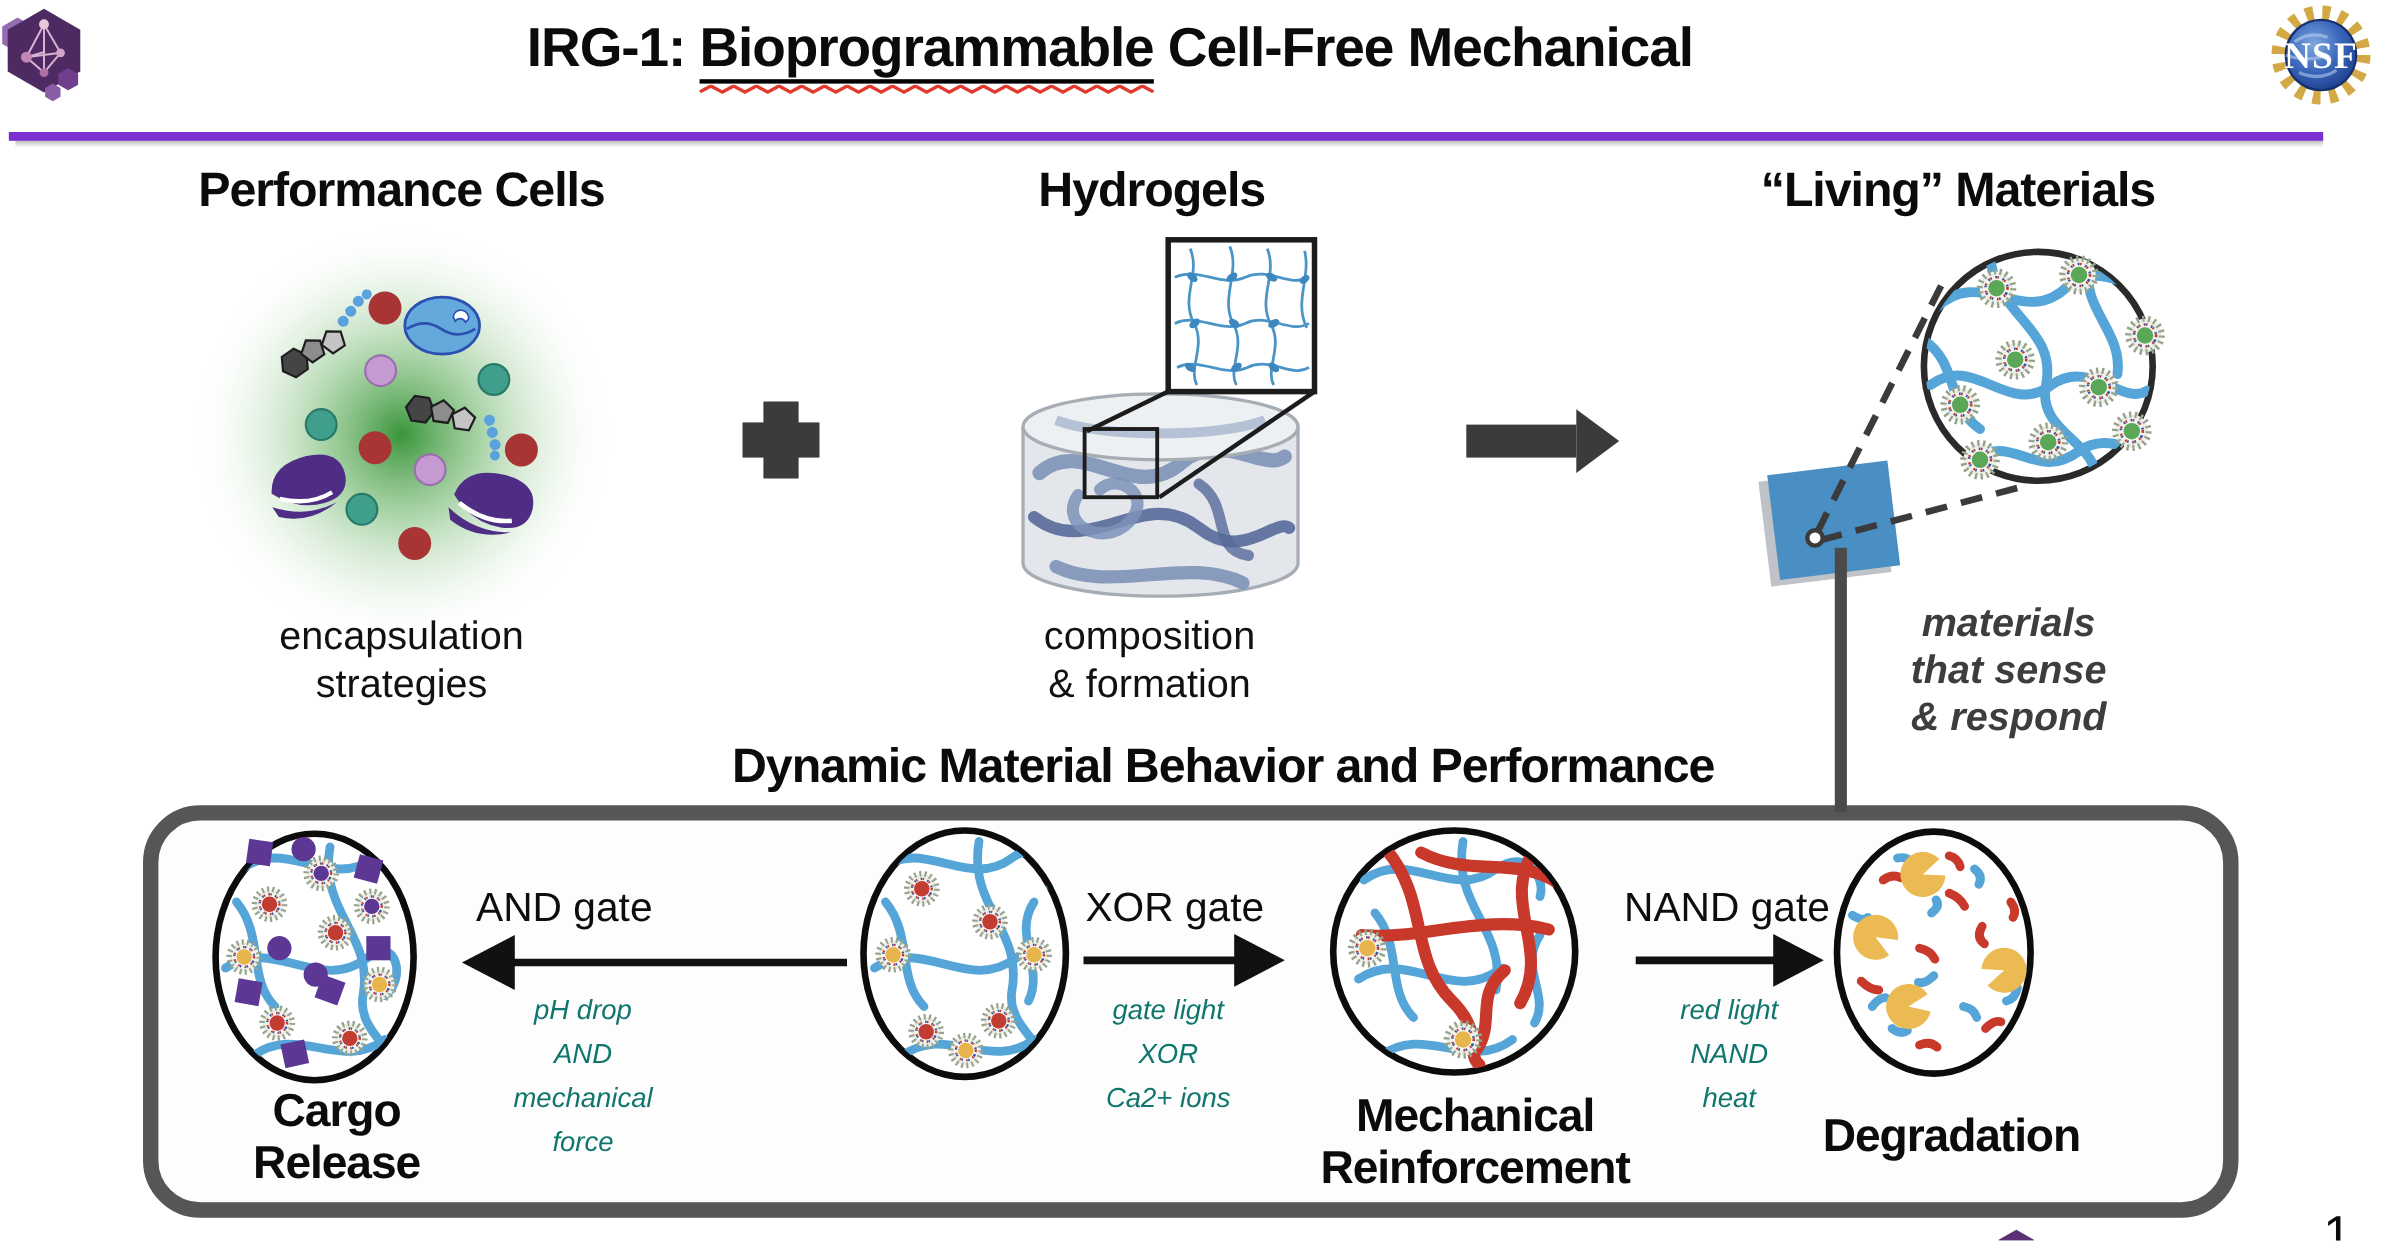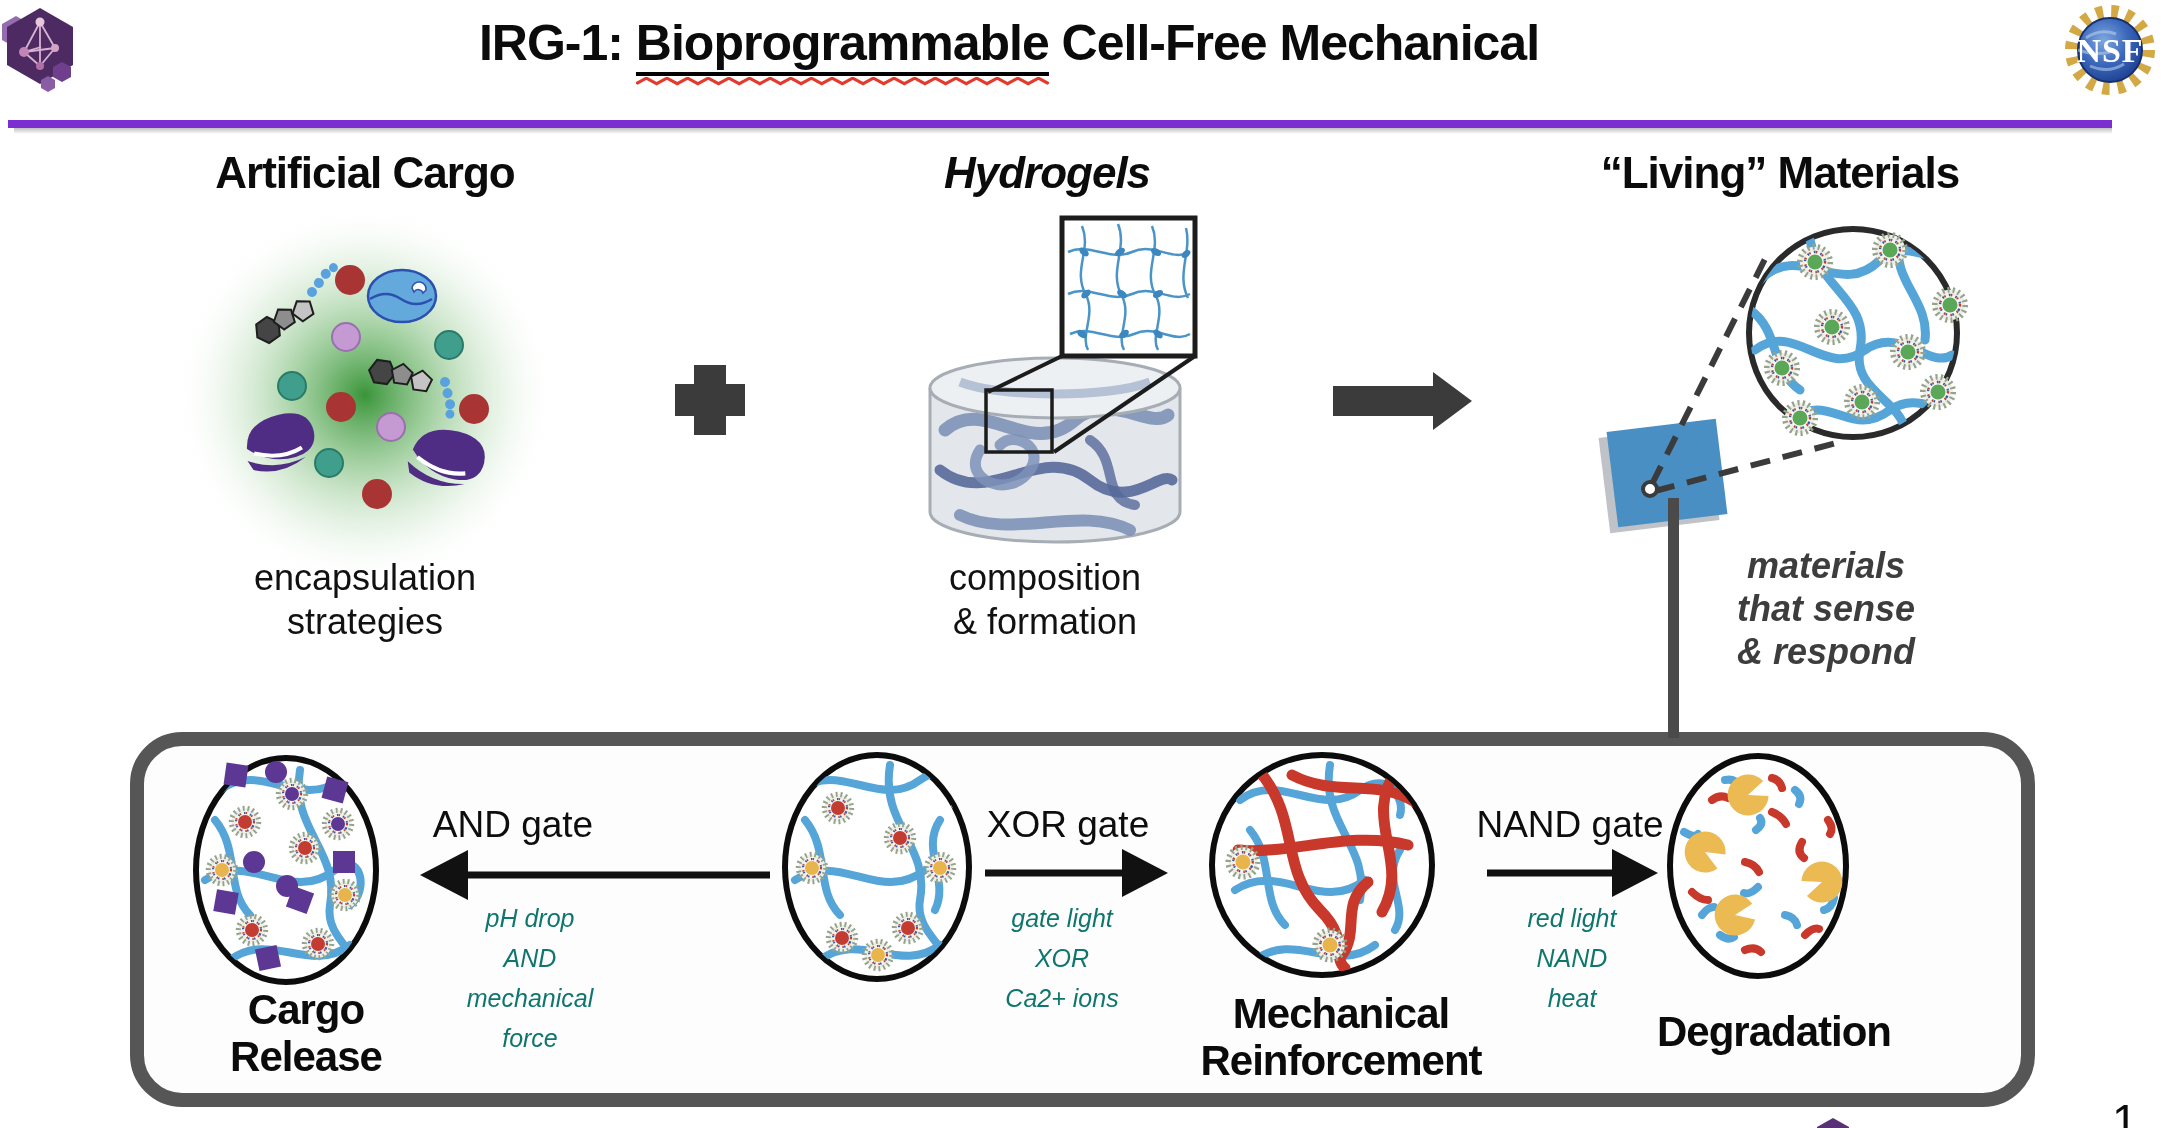--- a/index.html
+++ b/index.html
@@ -369,38 +369,39 @@
   </svg>
 
   <div class="abs h1 ctr" style="left:1009px;top:14px;z-index:3;">
     <span>IRG-1: </span><span class="uword"><span>Bioprogrammable</span><svg class="squig" viewBox="0 0 200 8" preserveAspectRatio="none">
           <path d="M0,6 L5,1 L10,6 L15,1 L20,6 L25,1 L30,6 L35,1 L40,6 L45,1 L50,6 L55,1 L60,6 L65,1 L70,6 L75,1 L80,6 L85,1 L90,6 L95,1 L100,6 L105,1 L110,6 L115,1 L120,6 L125,1 L130,6 L135,1 L140,6 L145,1 L150,6 L155,1 L160,6 L165,1 L170,6 L175,1 L180,6 L185,1 L190,6 L195,1 L200,6" fill="none" stroke="#e23b2e" stroke-width="2.2"></path>
         </svg></span><span> Cell-Free Mechanical</span>
   </div>
   <div id="divider" class="abs" style="z-index:1;"></div>
   <div id="divshadow" class="abs" style="z-index:1;"></div>
 
-  <div class="abs h2 ctr" style="left:365px;top:148px;z-index:3;">Artificial Cargo</div>
-  <div class="abs h2 ctr" style="left:1047px;top:148px;z-index:3;font-style:italic;">Hydrogels</div>
+  <div class="abs h2 ctr" style="left:365px;top:148px;z-index:3;">Performance Cells</div>
+  <div class="abs h2 ctr" style="left:1047px;top:148px;z-index:3;">Hydrogels</div>
   <div class="abs h2 ctr" style="left:1780px;top:148px;z-index:3;">“Living” Materials</div>
 
   <div class="abs cap ctr" style="left:365px;top:556px;z-index:3;">
     <div>encapsulation</div>
     <div>strategies</div>
   </div>
   <div class="abs cap ctr" style="left:1045px;top:556px;z-index:3;">
     <div>composition</div>
     <div>&amp; formation</div>
   </div>
   <div class="abs capit ctr" style="left:1826px;top:544px;z-index:3;">
     <div>materials</div>
     <div>that sense</div>
     <div>&amp; respond</div>
   </div>
 
+  <div class="abs h2 ctr" style="left:1112px;top:672px;z-index:3;">Dynamic Material Behavior and Performance</div>
 
   <div id="bbox" class="abs" style="z-index:1;"></div>
 
   <div class="abs gate ctr" style="left:513px;top:804px;z-index:3;">AND gate</div>
   <div class="abs cond ctr" style="left:530px;top:898px;z-index:3;">
     <div>pH drop</div>
     <div>AND</div>
     <div>mechanical</div>
     <div>force</div>
   </div>

